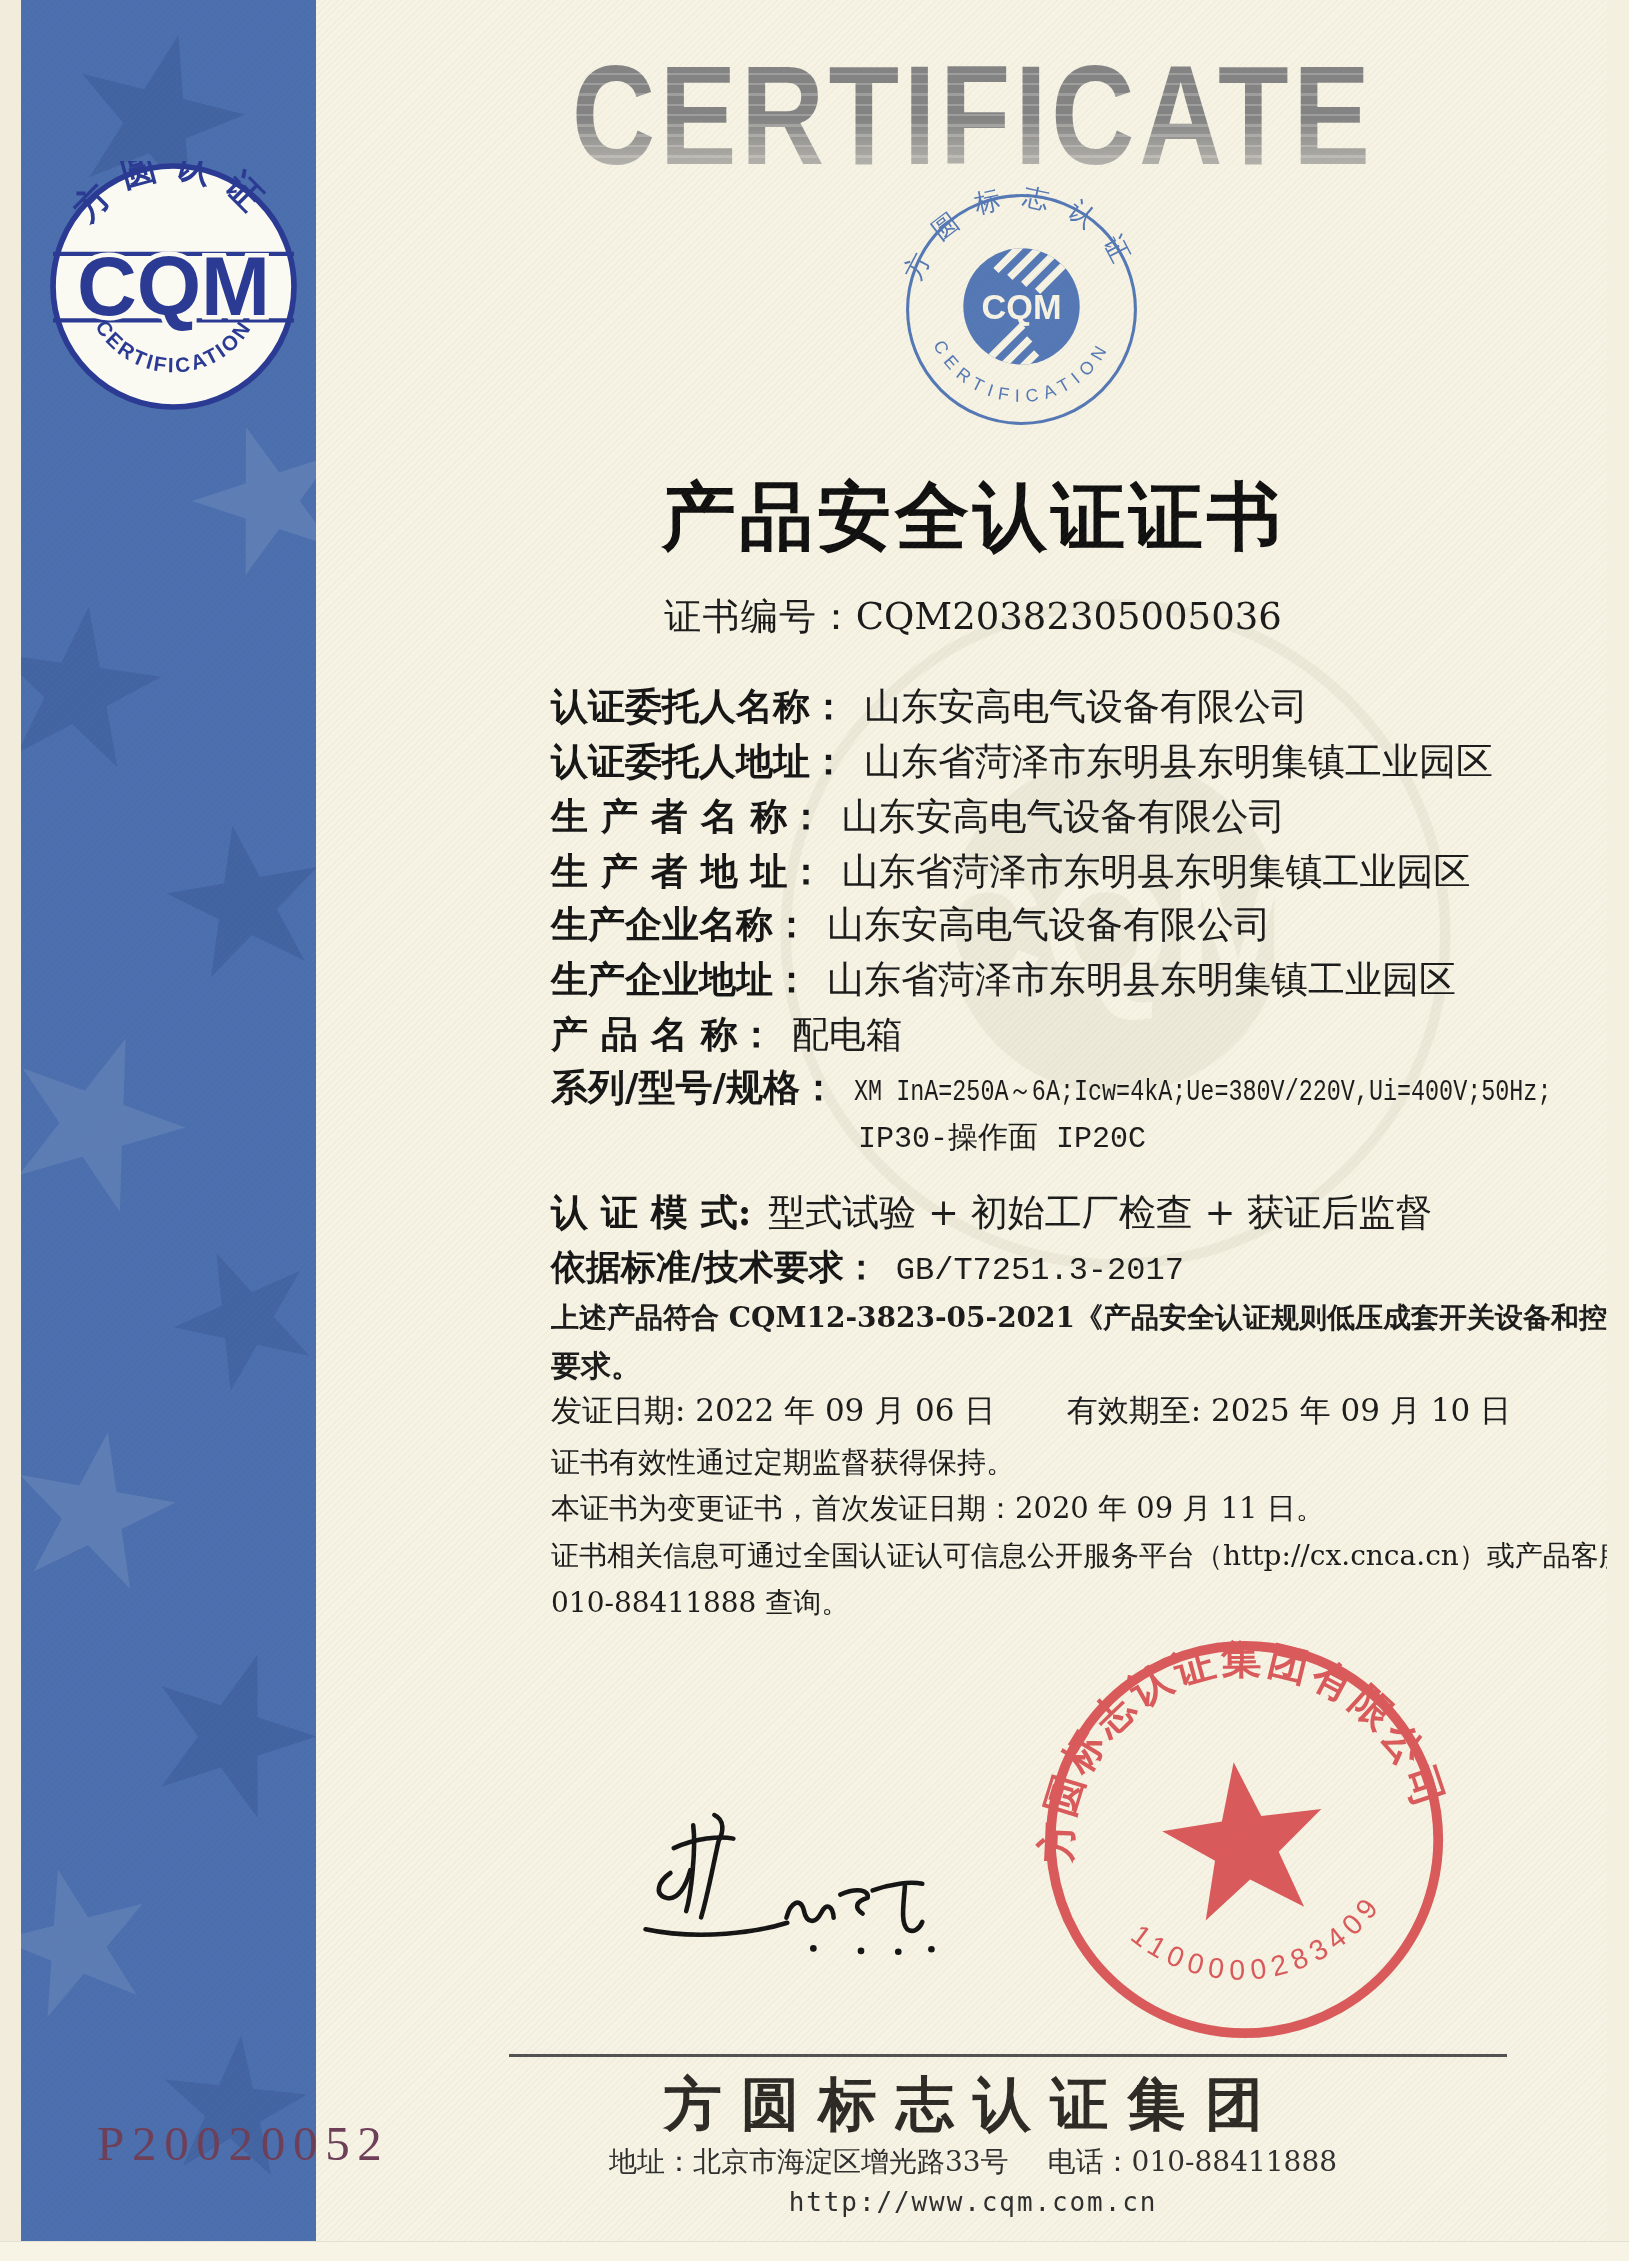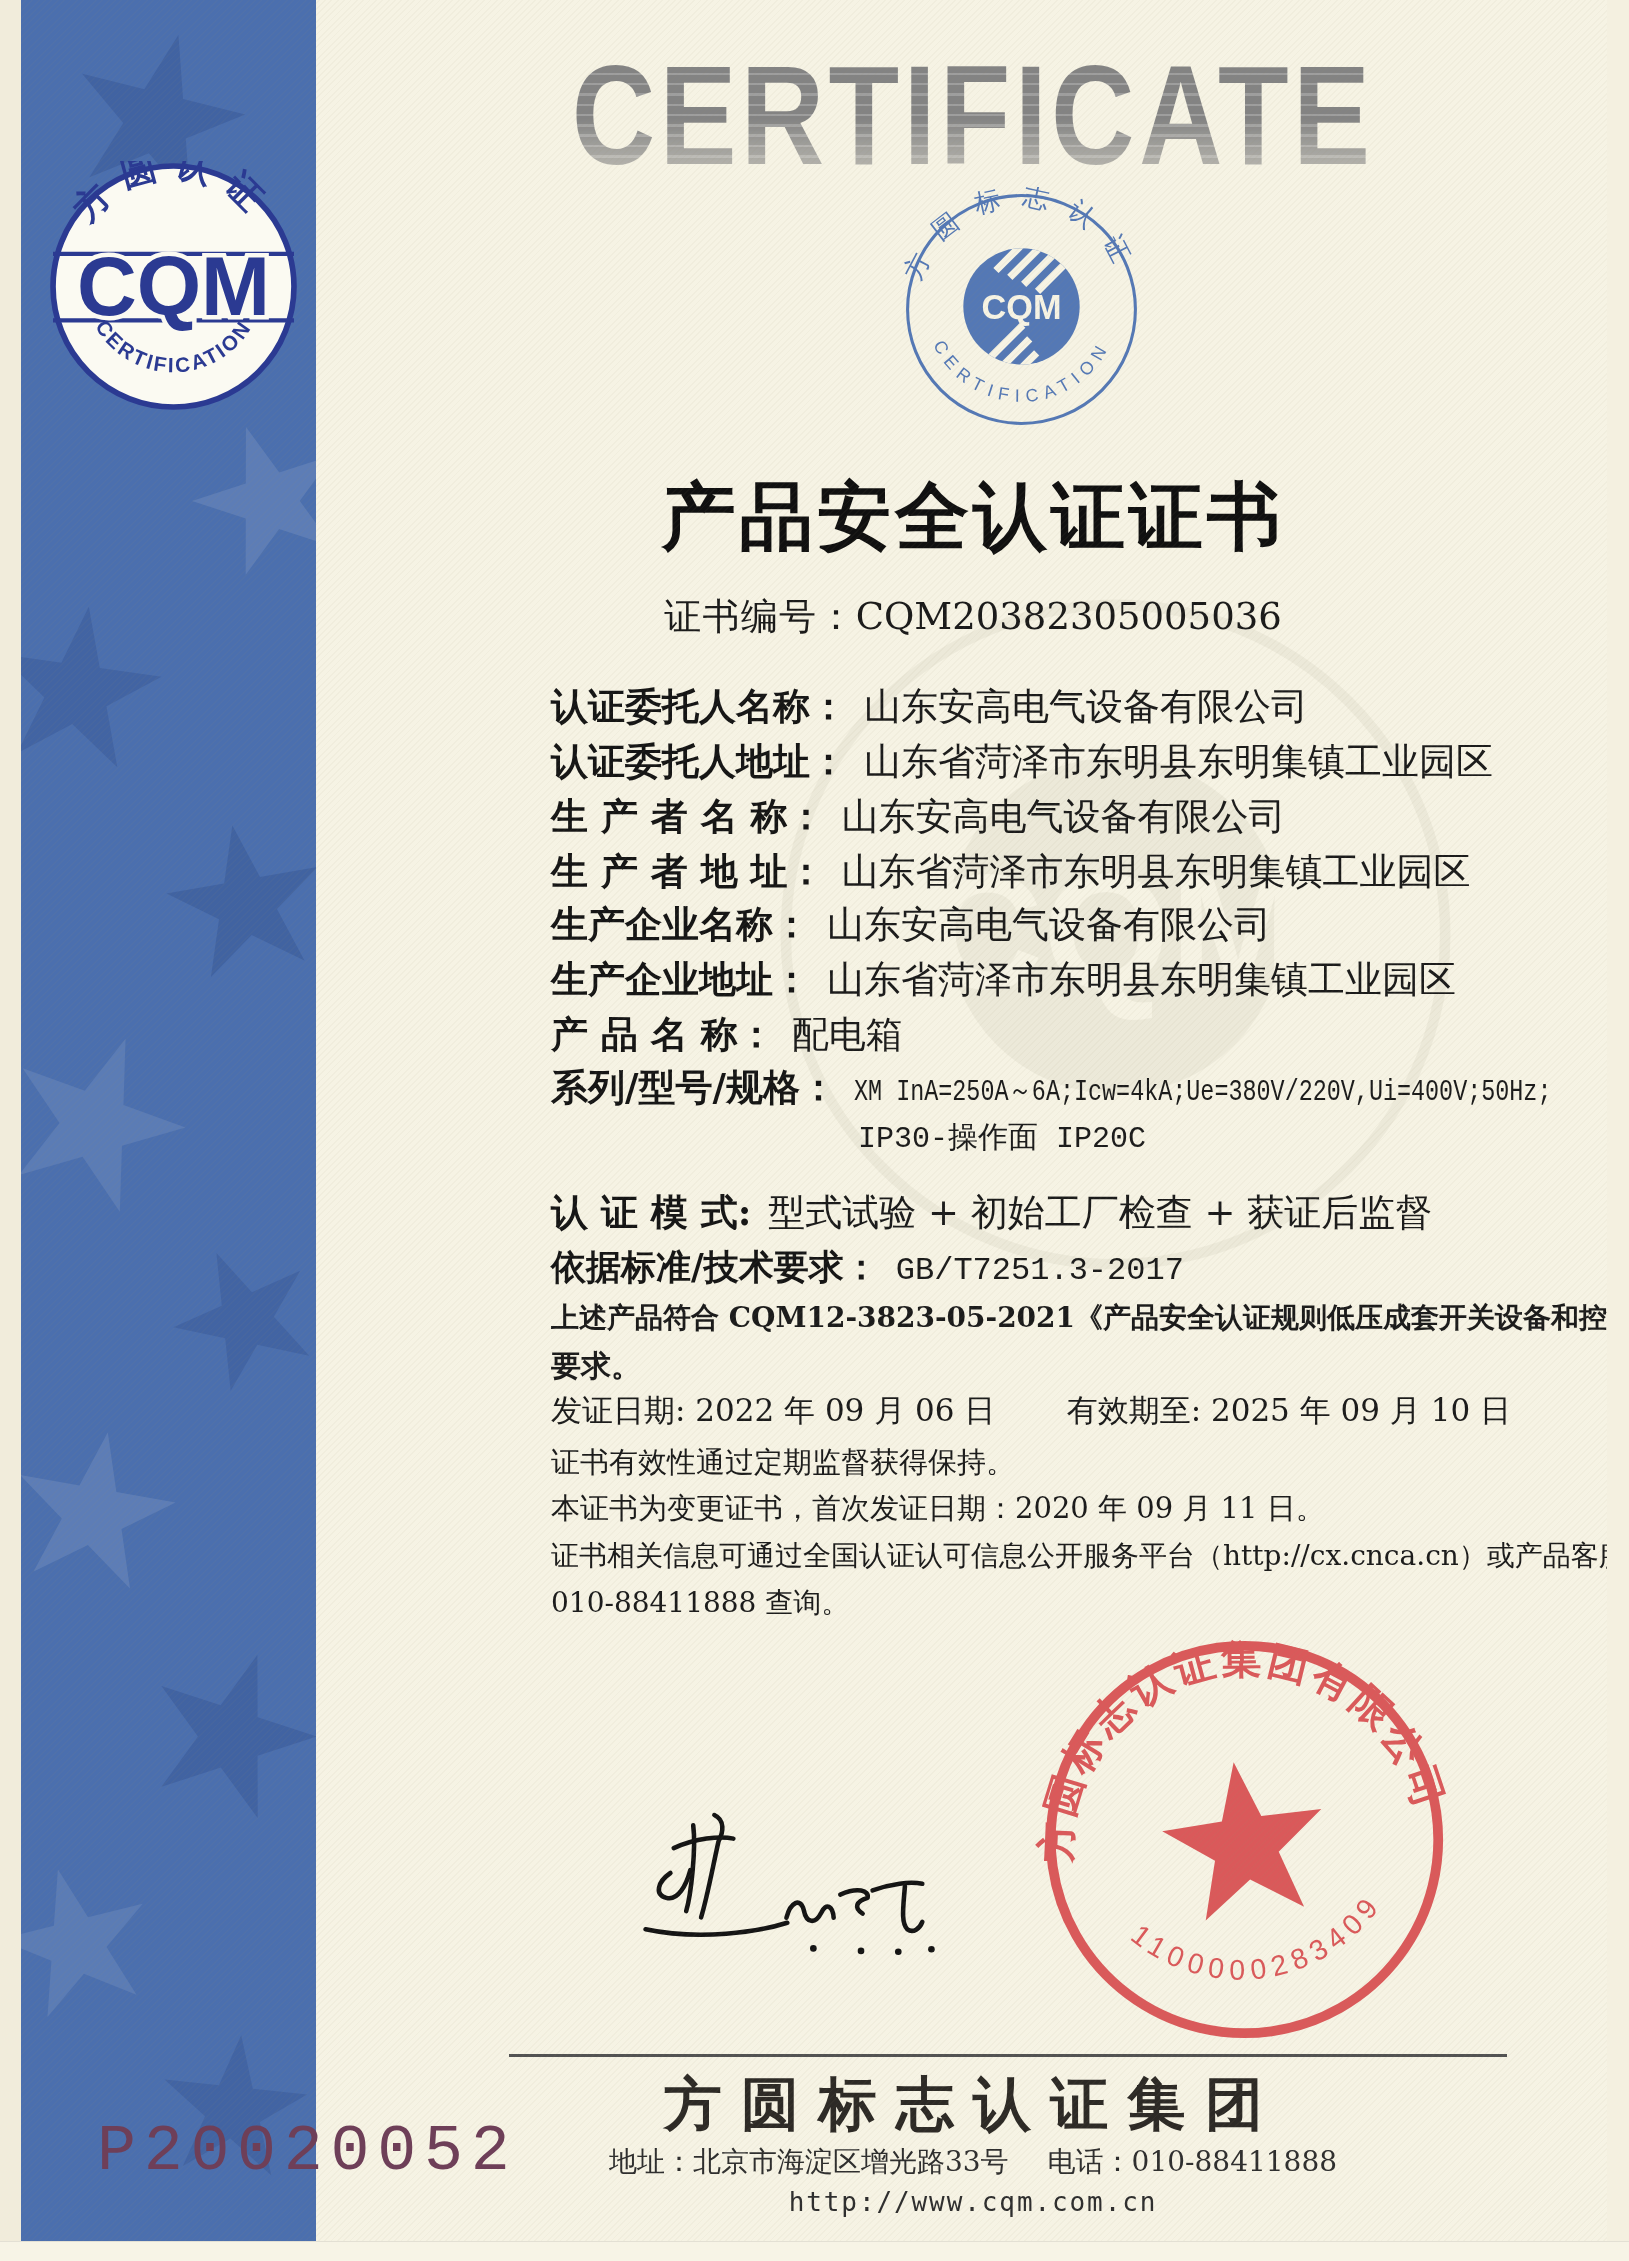--- a/index.html
+++ b/index.html
@@ -11,22 +11,22 @@
   .abs{position:absolute;}
 
   
   #left-strip{left:0;top:0;width:21px;height:2261px;background:#f1ecdb;z-index:6;}
   #sidebar{left:21px;top:0;width:295px;height:2243px;background:#4b6fae;overflow:hidden;z-index:4;}
   .star{position:absolute;font-family:"DejaVu Sans",sans-serif;line-height:1;user-select:none;}
 
   
   #badge{left:48px;top:161px;width:251px;height:251px;z-index:7;}
   
-  #serial{left:97px;top:2115px;z-index:7;font-family:Liberation Mono, monospace;
-    font-size:65px;letter-spacing:7.7px;color:#6e3f58;}
+  #serial{left:97px;top:2115px;z-index:7;font-family:Liberation Serif, serif;
+    font-size:49px;letter-spacing:7.7px;color:#6e3f58;}
 
   
   #certificate-word{left:316px;right:0;top:34px;text-align:center;z-index:3;
     font-family:"Liberation Sans","DejaVu Sans",sans-serif;font-weight:bold;font-size:141px;letter-spacing:5.2px;
     color:transparent;transform:scaleX(.82);transform-origin:center;
     background-image:repeating-linear-gradient(to bottom,#838383 0 7.7px,#9e9e9e 7.7px 10.3px);
     -webkit-background-clip:text;background-clip:text;
     -webkit-mask-image:linear-gradient(to bottom,#000 0%,#000 52%,rgba(0,0,0,.7) 72%,rgba(0,0,0,.3) 100%);
     mask-image:linear-gradient(to bottom,#000 0%,#000 52%,rgba(0,0,0,.7) 72%,rgba(0,0,0,.3) 100%);}
 

